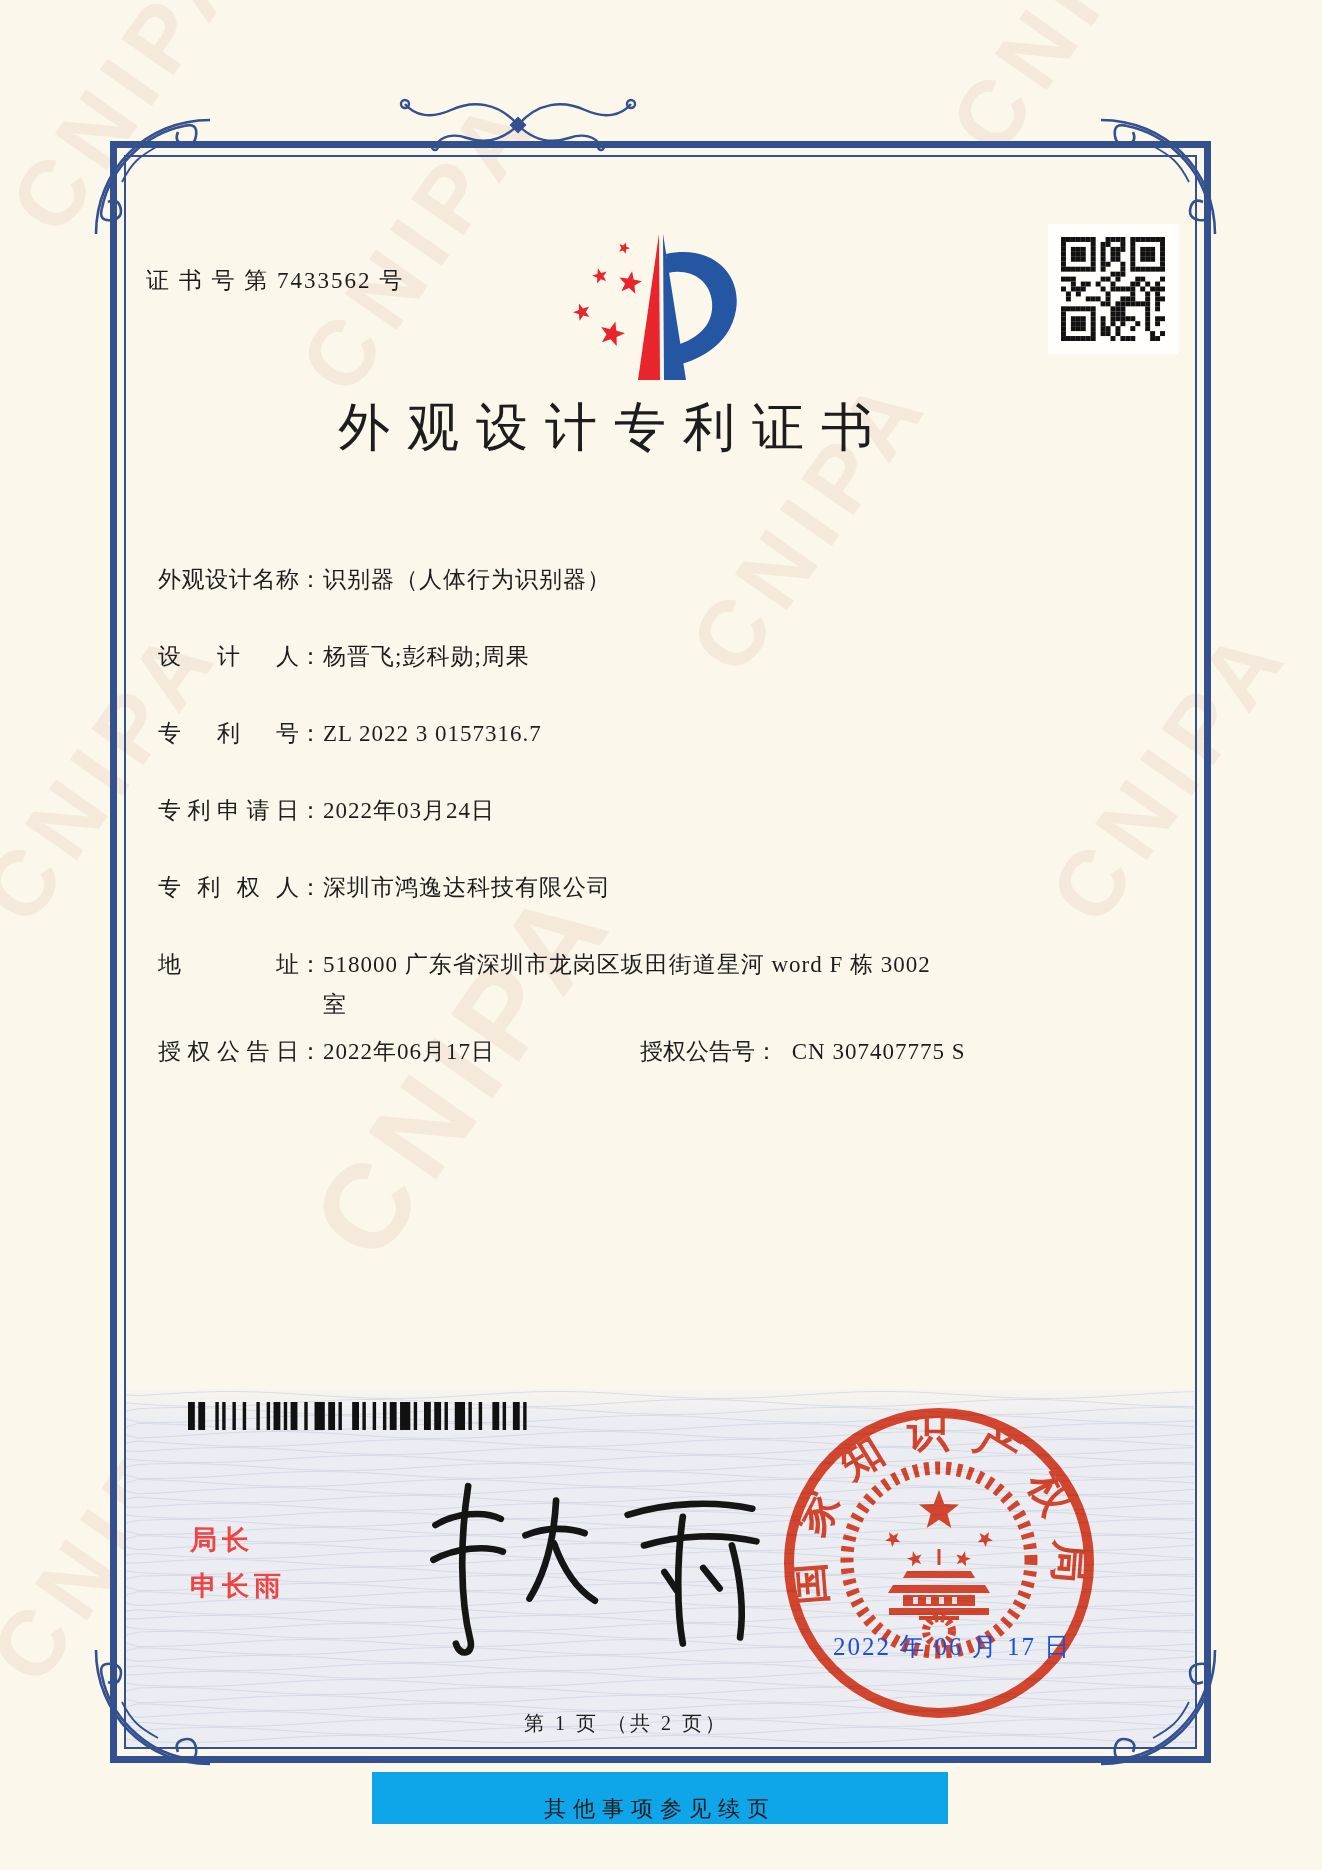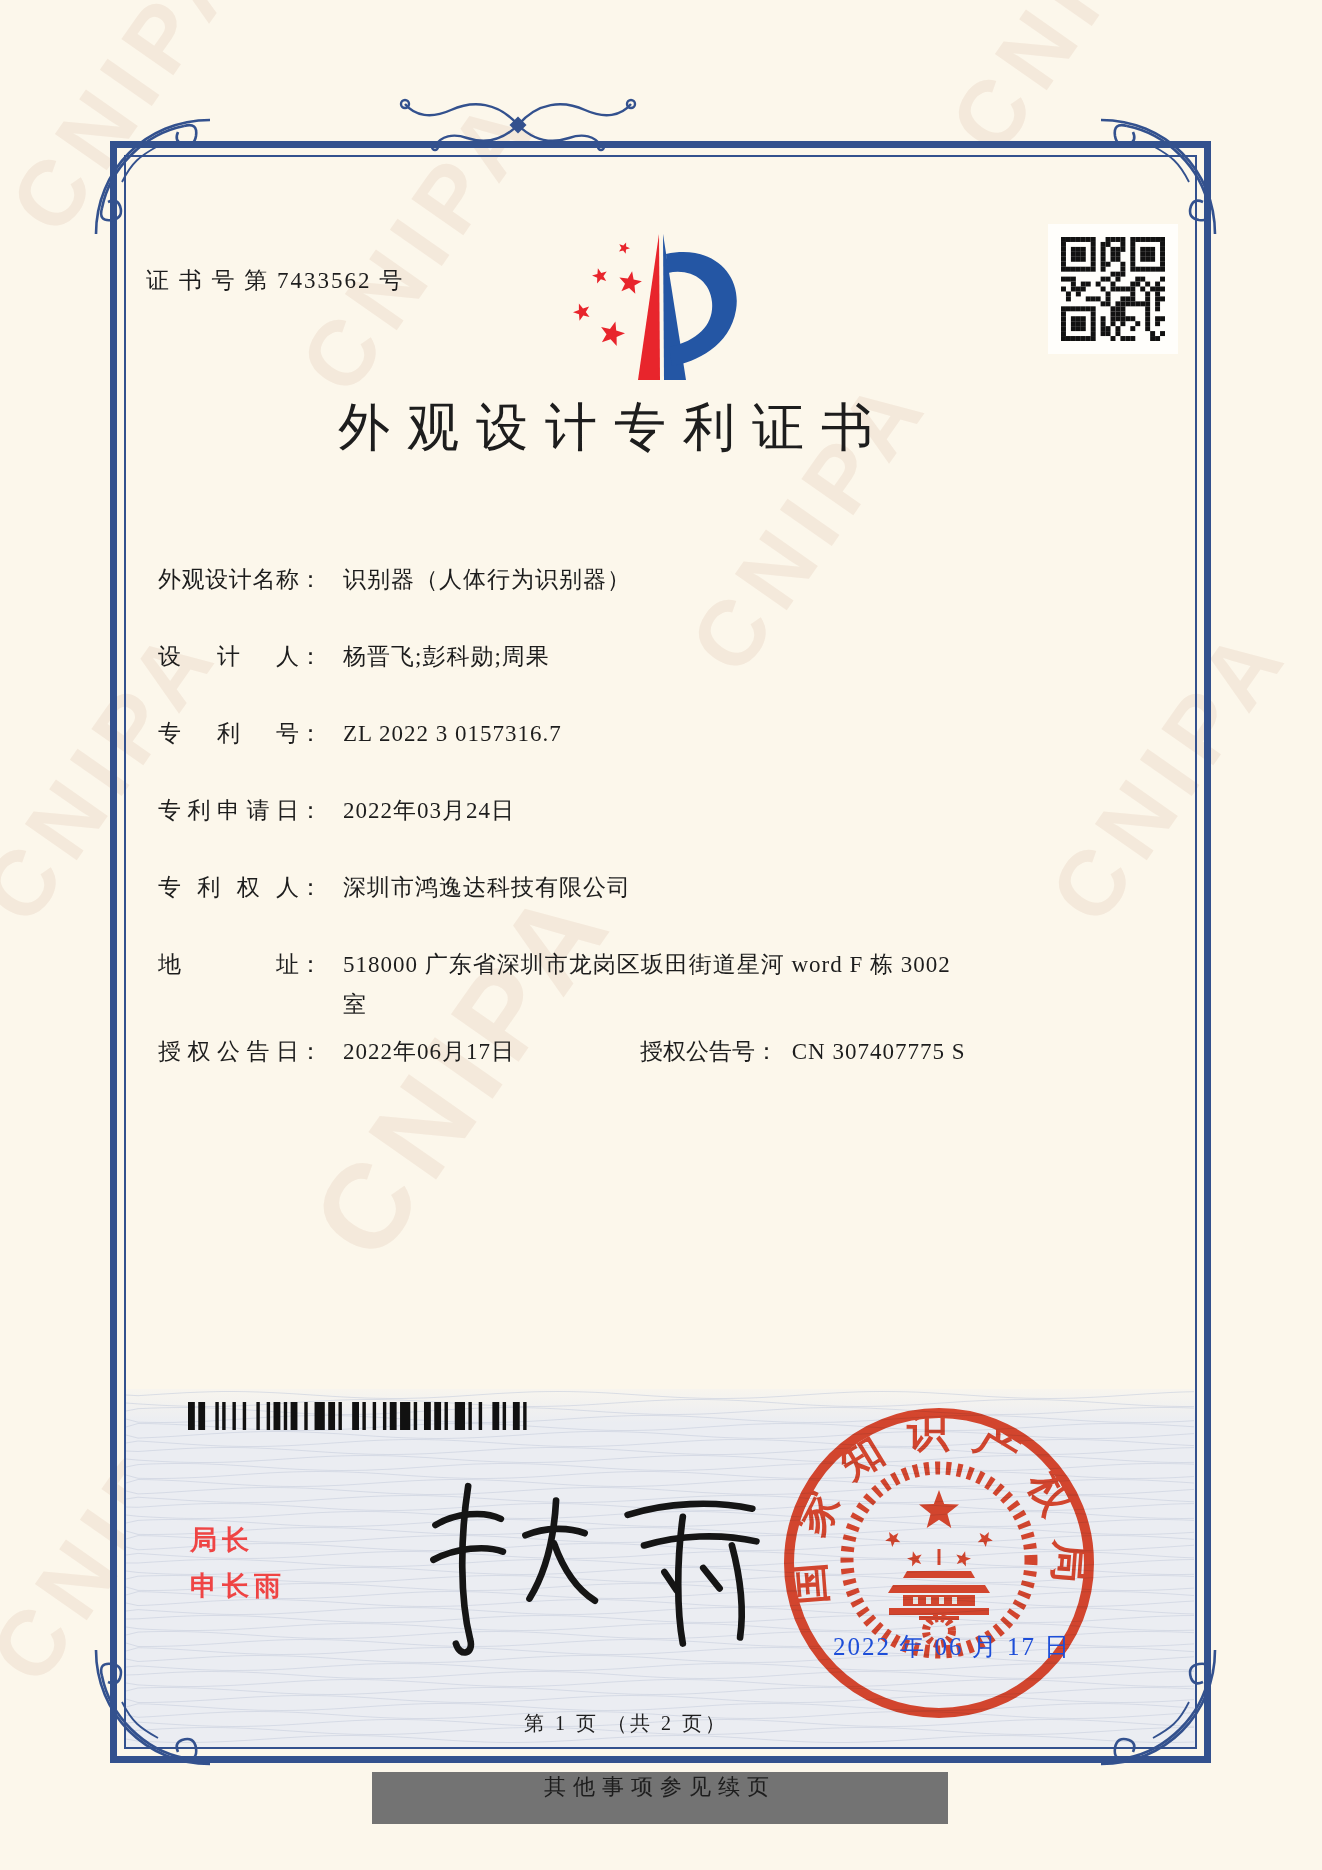--- a/index.html
+++ b/index.html
@@ -19,21 +19,21 @@
   .certno{left:146px;top:229px;font-size:23px;letter-spacing:2px;z-index:3;margin-top:36px;}
   .logo{left:560px;top:228px;width:205px;height:158px;z-index:3;}
   .qrpad{left:1048px;top:224px;width:130px;height:130px;background:#fffefb;z-index:3;}
   .qr{left:1061px;top:237px;width:104px;height:104px;z-index:4;}
   .title{left:338px;top:393px;font-size:52px;font-weight:normal;letter-spacing:17px;z-index:3;white-space:nowrap;}
   
   .frow{position:absolute;left:158px;width:880px;display:flex;align-items:flex-start;
         font-size:23px;line-height:40px;z-index:3;}
   .flabel{display:inline-block;width:141px;text-align:justify;text-align-last:justify;flex:none;}
   .fcolon{flex:none;}
-  .fvalue{margin-left:21px;white-space:pre-line;letter-spacing:1px;}
+  .fvalue{margin-left:1px;white-space:pre-line;letter-spacing:1px;}
   .gpair2{position:absolute;left:482px;top:0;white-space:nowrap;}
   
   .paras{left:148px;top:1072px;width:872px;z-index:3;}
   .paras p{margin:0;font-size:23.5px;line-height:47px;text-indent:2.05em;letter-spacing:0.6px;text-align:justify;}
   
   .band{left:126px;top:1389px;width:1069px;height:358px;background:#ebedf2;z-index:1;}
   .band:before{content:"";position:absolute;left:0;top:0;width:100%;height:34px;
                background:linear-gradient(#f8f5ee,rgba(248,245,238,0));}
   .band svg{position:absolute;left:0;top:0;}
   .barcode{left:188px;top:1402px;z-index:3;}
@@ -41,22 +41,22 @@
   .signer-title{left:190px;top:1522px;font-size:27px;font-weight:600;letter-spacing:5px;
         font-family:"Liberation Sans","DejaVu Sans",sans-serif;z-index:3;color:#ef4444;}
   .signer-name{left:190px;top:1568px;font-size:27px;font-weight:600;letter-spacing:5px;
         font-family:"Liberation Sans","DejaVu Sans",sans-serif;z-index:3;color:#ef4444;}
   .signature{left:415px;top:1476px;width:368px;height:188px;z-index:3;}
   
   .seal{left:769px;top:1393px;width:340px;height:340px;z-index:3;mix-blend-mode:multiply;opacity:.92;}
   .sealdate{left:833px;top:1630px;font-size:25px;letter-spacing:2px;color:#1d4ed8;z-index:4;white-space:nowrap;}
   
   .pageinfo{left:524px;top:1710px;font-size:20px;letter-spacing:3px;z-index:3;}
-  .notebox{left:372px;top:1772px;width:576px;height:52px;background:#737373;z-index:2;
-           display:flex;align-items:flex-start;justify-content:center;}
+  .notebox{left:372px;top:1772px;width:576px;height:52px;background:#0ea5e9;z-index:2;
+           display:flex;align-items:flex-end;justify-content:center;}
   .note{font-size:22px;letter-spacing:7px;z-index:3;}
 </style>
 </head>
 <body>
 
 <div class="wm" style="left:-40px;top:30px;">CNIPA</div>
 <div class="wm" style="left:900px;top:-50px;">CNIPA</div>
 <div class="wm" style="left:250px;top:190px;">CNIPA</div>
 <div class="wm" style="left:640px;top:470px;">CNIPA</div>
 <div class="wm" style="left:-70px;top:720px;">CNIPA</div>

